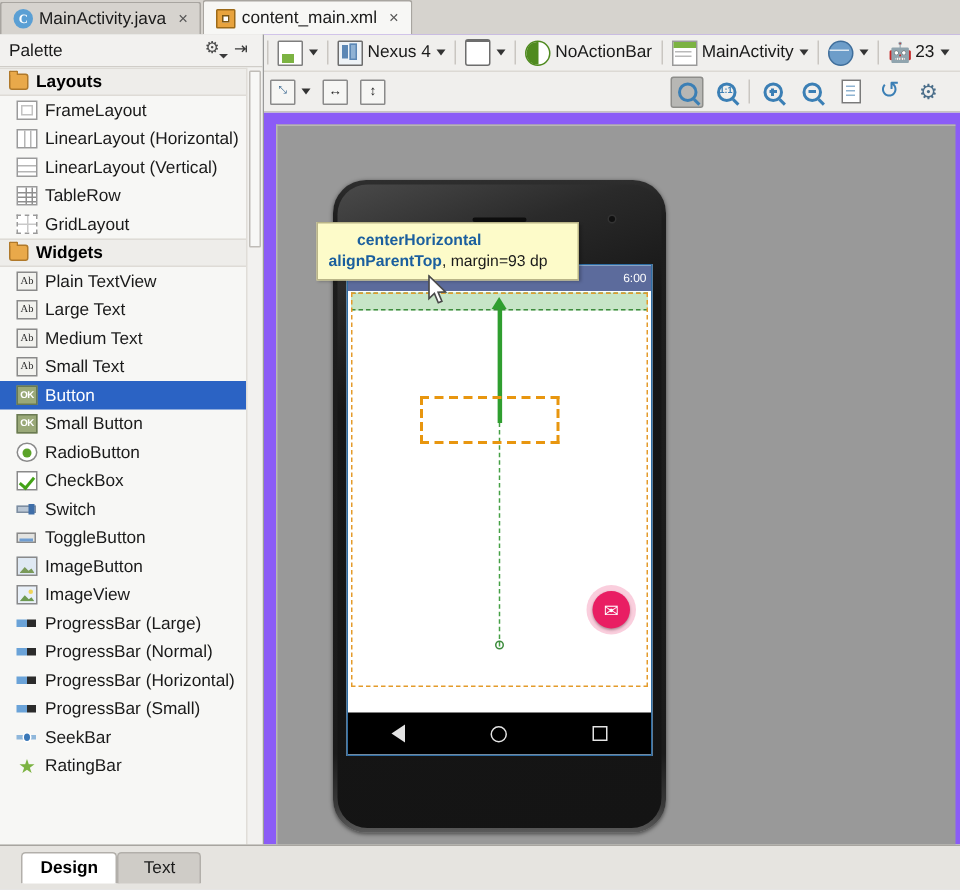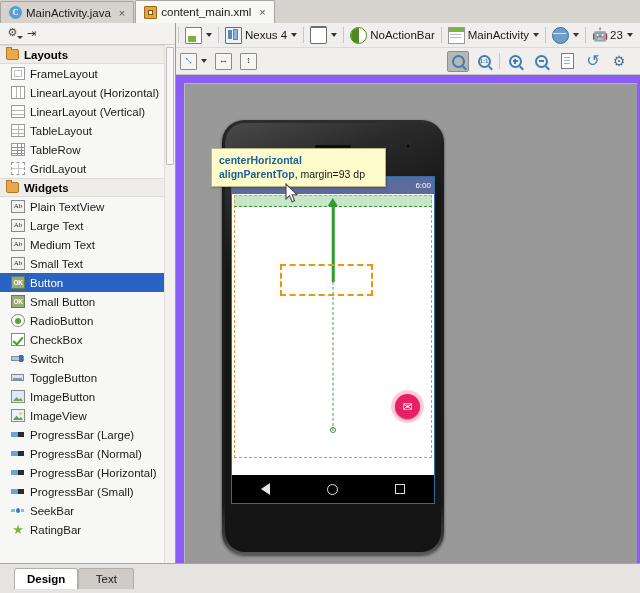--- a/index.html
+++ b/index.html
@@ -488,21 +488,21 @@
     width: 175px;
     background: #fdfbc9;
     border: 1px solid #b9b487;
     padding: 4px 6px 5px 7px;
     box-sizing: border-box;
     font-size: 10.5px;
     line-height: 14px;
     z-index: 30;
     box-shadow: 1px 1px 2px rgba(0,0,0,0.25);
   }
-  #tooltip .ttline1 { color: #1b5f9e; font-weight: bold; }
+  #tooltip .ttline1 { color: #1b5f9e; font-weight: bold; margin-left: 19px; }
   #tooltip .ttkey { color: #1b5f9e; font-weight: bold; }
   #tooltip .ttval { color: #1a1a1a; }
 
   
   #cursor {
     position: absolute; left: 100px; top: 99px;
     width: 14px; height: 21px;
     z-index: 40;
     pointer-events: none;
   }
@@ -546,20 +546,21 @@
   <div class="etab active">
     <span class="ficon ficon-xml"></span>
     <span>content_main.xml</span>
     <span class="tabclose">×</span>
   </div>
 </div>
 
 <div id="palette">
 
   <div id="palette-header">
+    <span class="ptitle">Palette</span>
     <span class="hdr-icon">
       <span class="gear-glyph">⚙</span>
       <span class="caret-sm"></span>
     </span>
     <span class="hdr-icon">
       <span class="collapse-glyph">⇥</span>
     </span>
   </div>
 
   <div id="palette-list">
@@ -572,24 +573,20 @@
       <span class="wicon ic-frame"></span>
       <span>FrameLayout</span>
     </div>
     <div class="pitem">
       <span class="wicon ic-linh"></span>
       <span>LinearLayout (Horizontal)</span>
     </div>
     <div class="pitem">
       <span class="wicon ic-linv"></span>
       <span>LinearLayout (Vertical)</span>
-    </div>
-    <div class="pitem">
-      <span class="wicon ic-tablay"></span>
-      <span>TableLayout</span>
     </div>
     <div class="pitem">
       <span class="wicon ic-tabrow"></span>
       <span>TableRow</span>
     </div>
     <div class="pitem">
       <span class="wicon ic-grid"></span>
       <span>GridLayout</span>
     </div>
 

